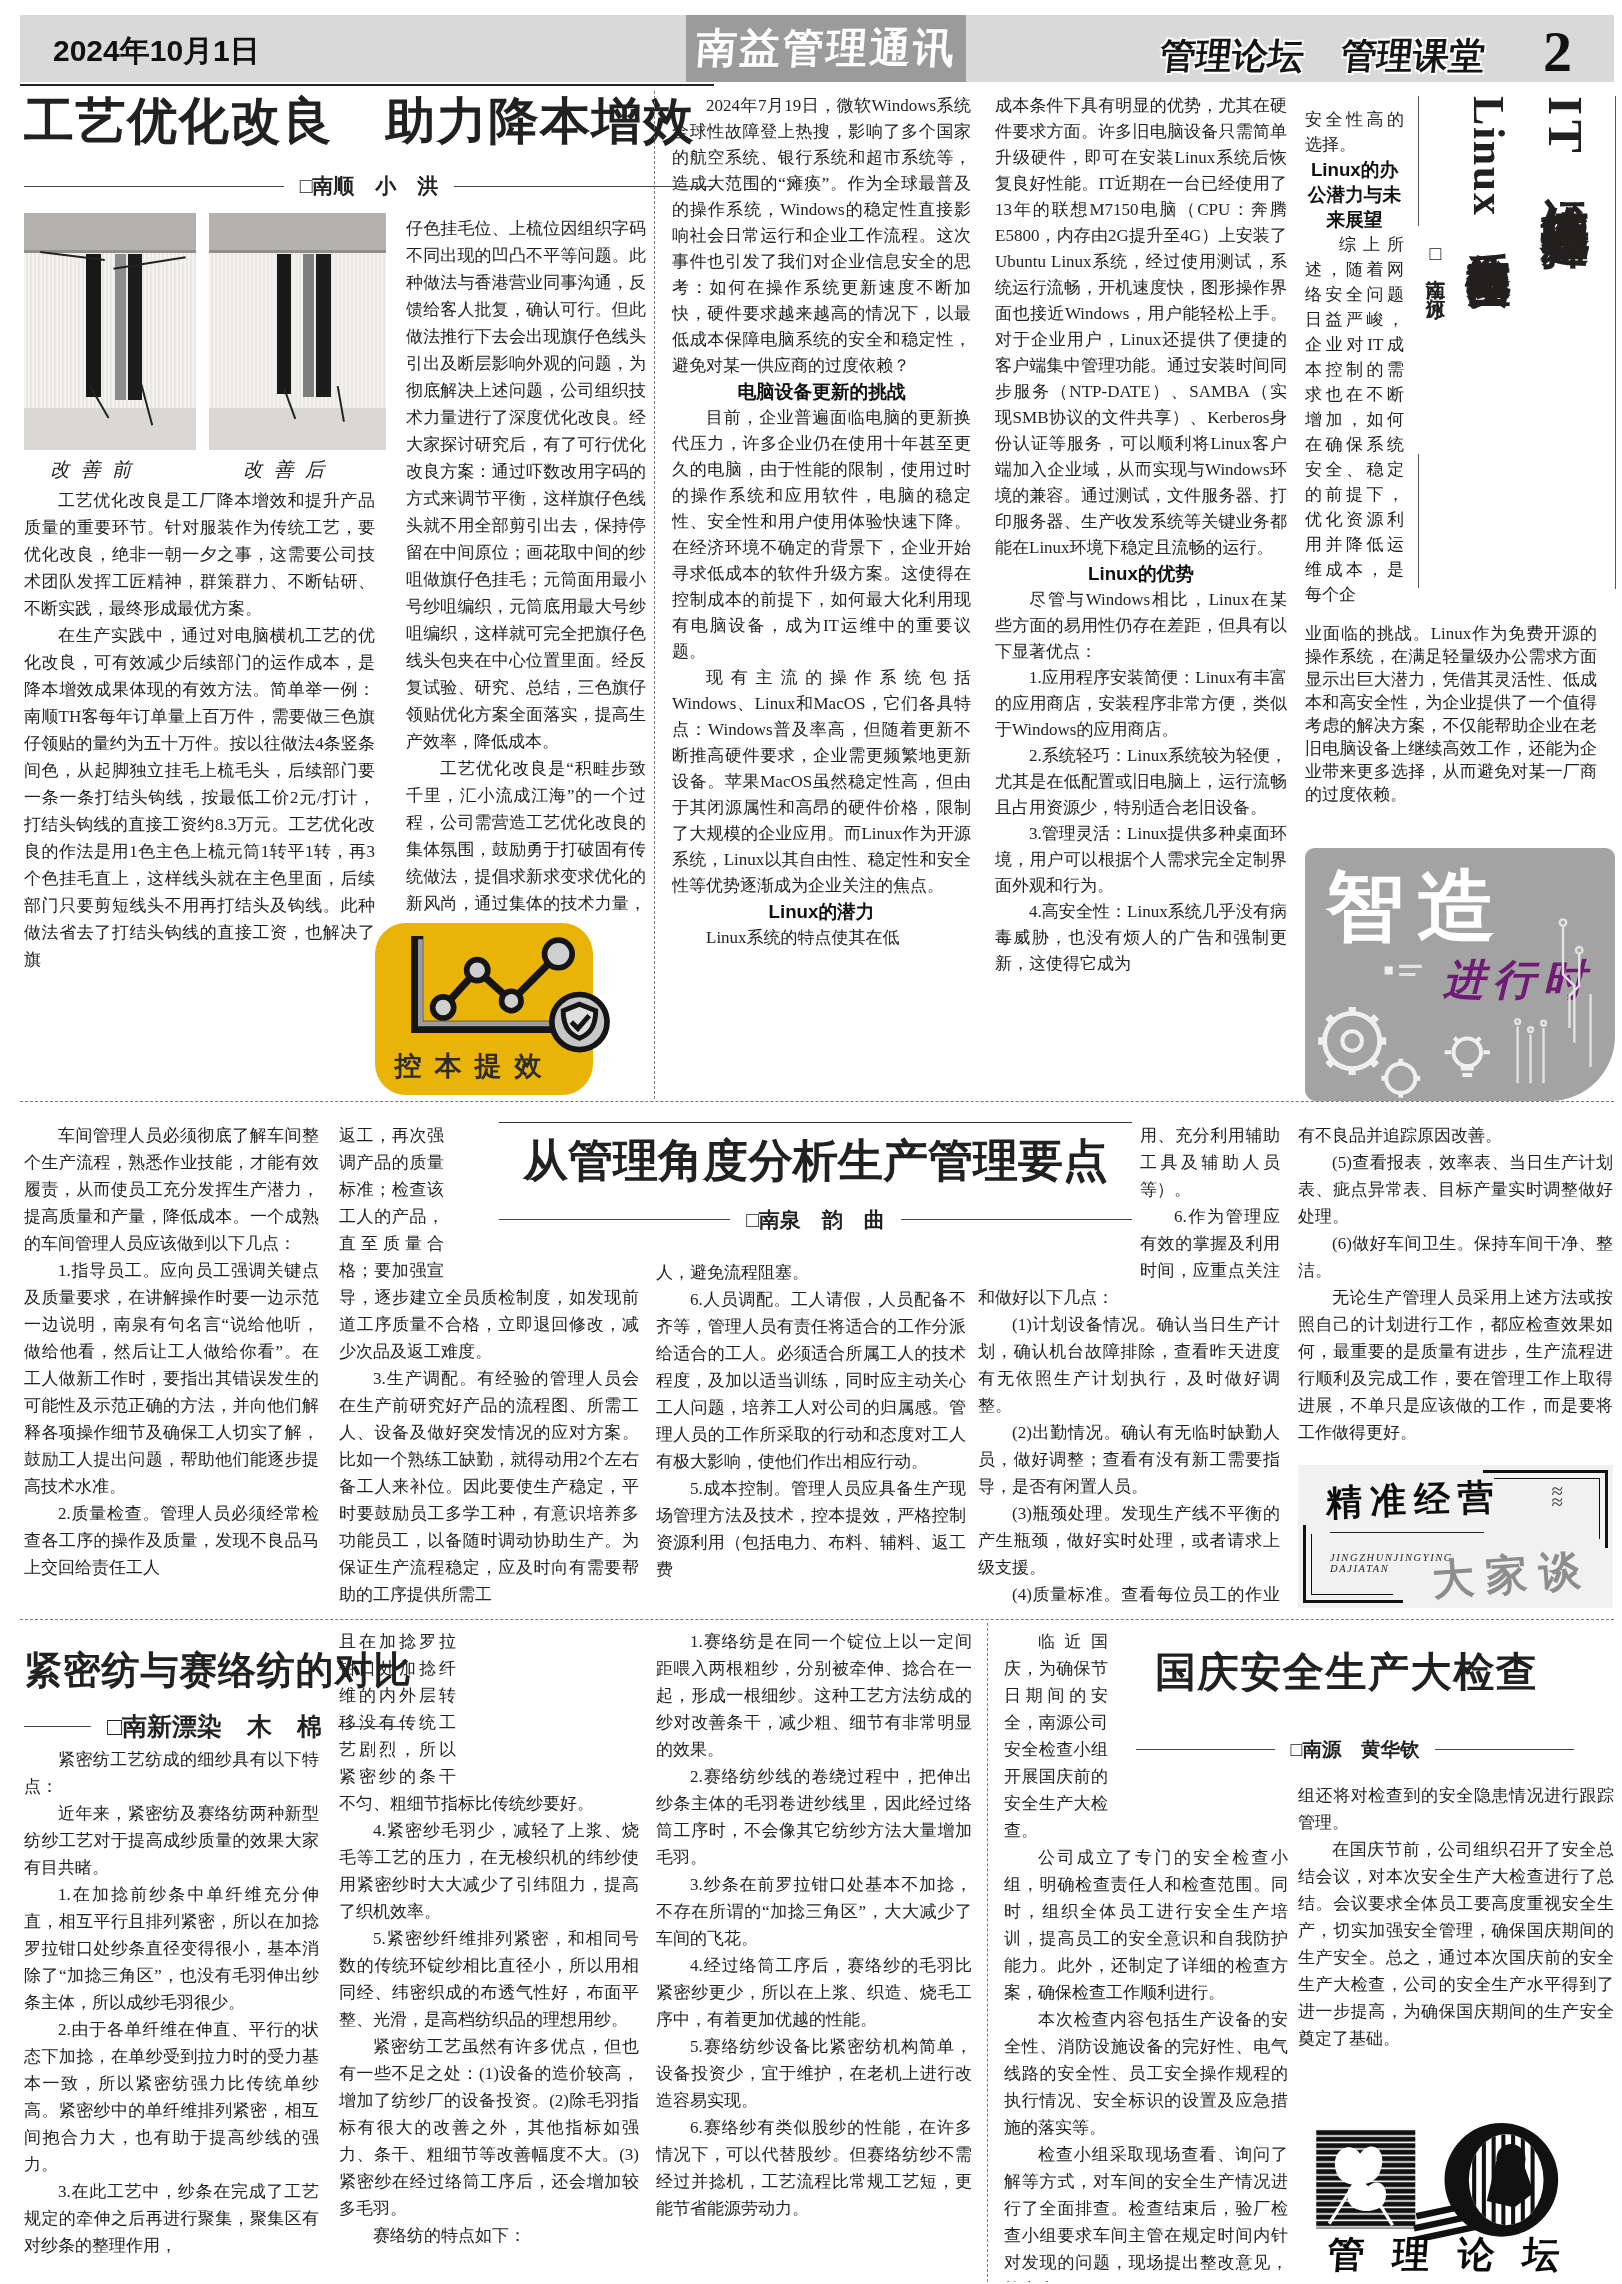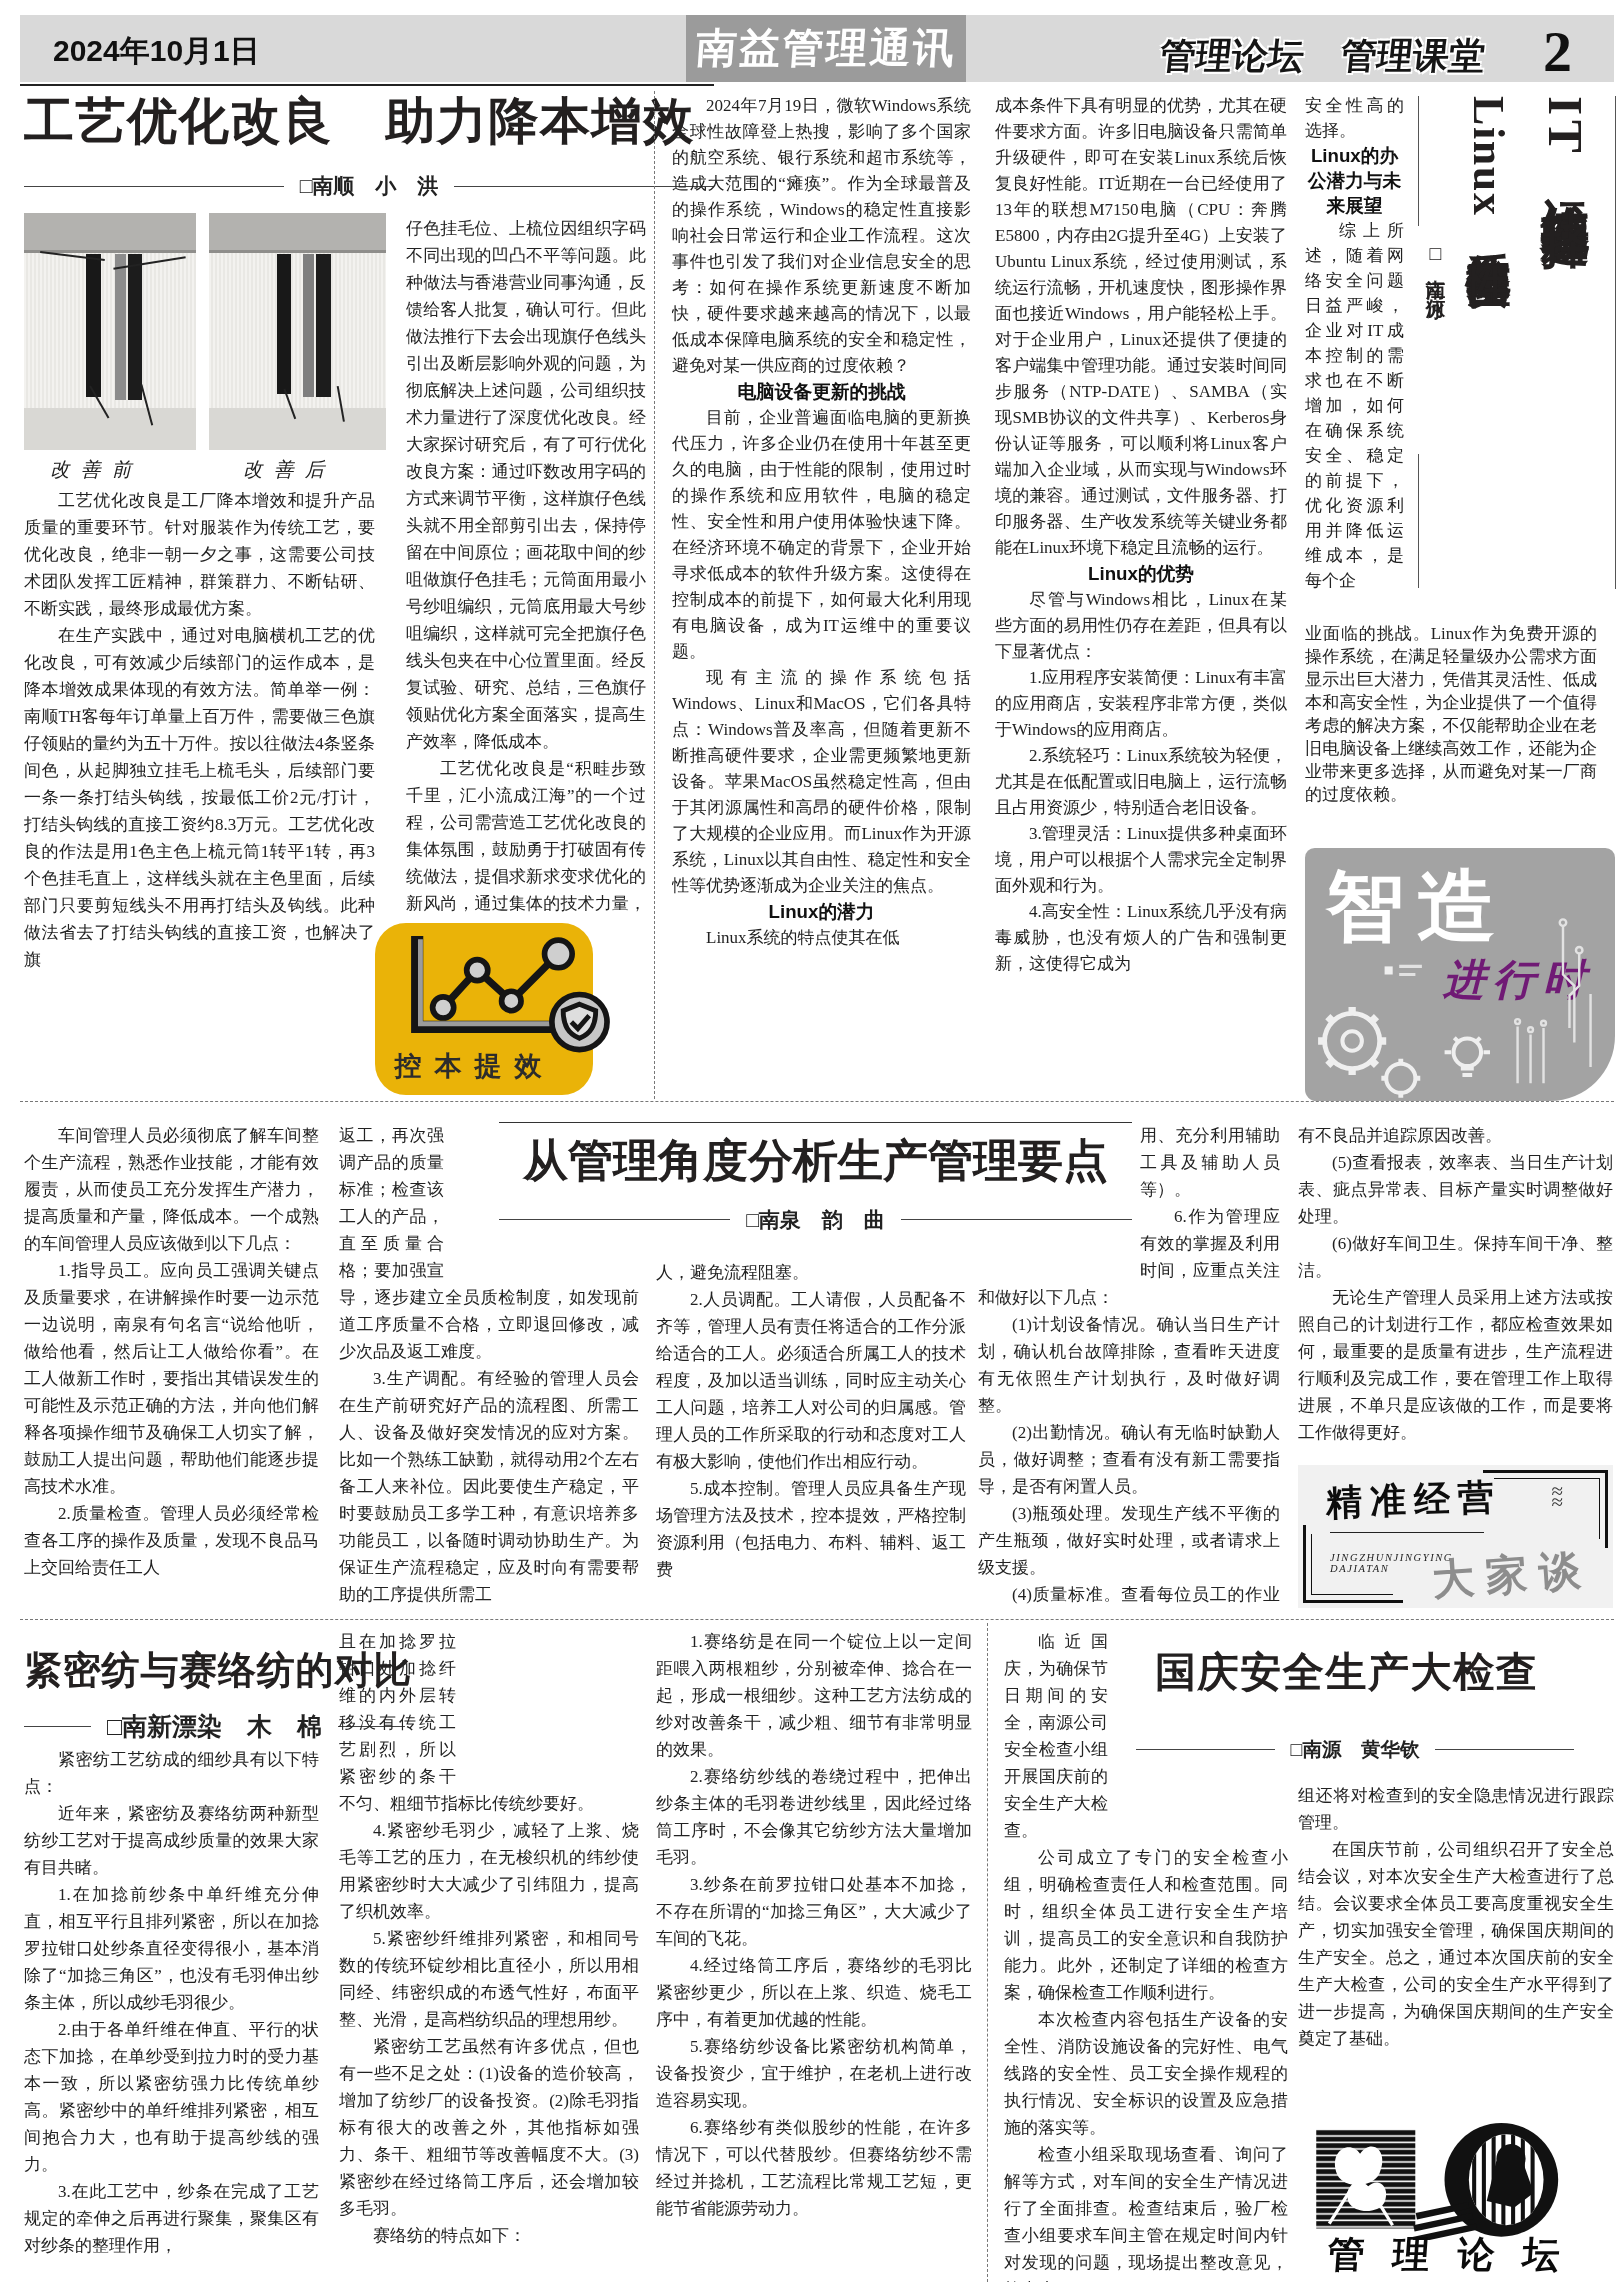--- a/index.html
+++ b/index.html
@@ -71,21 +71,21 @@
       letter-spacing:8px;transform:rotate(-2deg);}
   .promo-jz .wav{position:absolute;right:50px;top:21px;font-size:21px;color:#333;line-height:11.4px;}
   .promo-jz .lat{position:absolute;left:32px;top:67px;font-size:10.5px;font-style:italic;letter-spacing:1.6px;
       color:#222;border-top:1.6px solid #222;padding-top:19px;width:154px;}
   .promo-jz .t2{position:absolute;right:21px;bottom:4.9px;font-size:42px;font-weight:bold;color:#8d8d8d;
       letter-spacing:11.4px;transform:rotate(-4deg);}
   
   .stamp{position:absolute;left:1313px;top:2118px;width:289px;height:162px;}
   .stamp .lbl{position:absolute;left:0;bottom:0;width:100%;text-align:center;font-size:37px;font-weight:bold;
       color:#0b0b0b;letter-spacing:28px;transform:skewX(-4deg);}
-  .narrow-col{position:absolute;font-size:17px;line-height:25px;text-align:justify;overflow:hidden;color:#222;}
+  .narrow-col{position:absolute;font-size:17px;line-height:25px;text-align:justify;overflow:hidden;color:#222;margin-top:14px;}
   .narrow-col p{margin:0;}
 </style>
 </head>
 <body>
 
 <div id="page">
 
   <div class="hdr-bar"></div>
   <div class="hdr-date">2024年10月1日</div>
   <div class="masthead">
@@ -259,21 +259,21 @@
 
   <div style="position:absolute;left:499px;top:1122px;width:633px;" class="rule-top">
     <div class="art-title" style="position:static;font-size:45px;text-align:center;margin-top:8px;">从管理角度分析生产管理要点</div>
     <div class="byline" style="position:static;margin-top:14.6px;">
       <span>□南泉　韵　曲</span>
     </div>
   </div>
 
   <div class="body-col" style="left:656px;top:1259px;width:310px;height:351px;">
       <p class="t-pc">人，避免流程阻塞。</p>
-      <p class="t-p">2.人员调配。工人请假，人员配备不齐等，管理人员有责任将适合的工作分派给适合的工人。必须适合所属工人的技术程度，及加以适当训练，同时应主动关心工人问题，培养工人对公司的归属感。管理人员的工作所采取的行动和态度对工人有极大影响，使他们作出相应行动。</p>
+      <p class="t-p">6.人员调配。工人请假，人员配备不齐等，管理人员有责任将适合的工作分派给适合的工人。必须适合所属工人的技术程度，及加以适当训练，同时应主动关心工人问题，培养工人对公司的归属感。管理人员的工作所采取的行动和态度对工人有极大影响，使他们作出相应行动。</p>
       <p class="t-p">5.成本控制。管理人员应具备生产现场管理方法及技术，控本提效，严格控制资源利用（包括电力、布料、辅料、返工费</p>
     </div>
   <div class="body-col sp-l200" style="left:978px;top:1122px;width:302px;height:487px;">
       <p class="t-pc">用、充分利用辅助工具及辅助人员等）。</p>
       <p class="t-p">6.作为管理应有效的掌握及利用时间，应重点关注和做好以下几点：</p>
       <p class="t-p">(1)计划设备情况。确认当日生产计划，确认机台故障排除，查看昨天进度有无依照生产计划执行，及时做好调整。</p>
       <p class="t-p">(2)出勤情况。确认有无临时缺勤人员，做好调整；查看有没有新工需要指导，是否有闲置人员。</p>
       <p class="t-p">(3)瓶颈处理。发现生产线不平衡的产生瓶颈，做好实时处理，或者请求上级支援。</p>
       <p class="t-p">(4)质量标准。查看每位员工的作业质量有无标准，确认品质，</p>
     </div>

